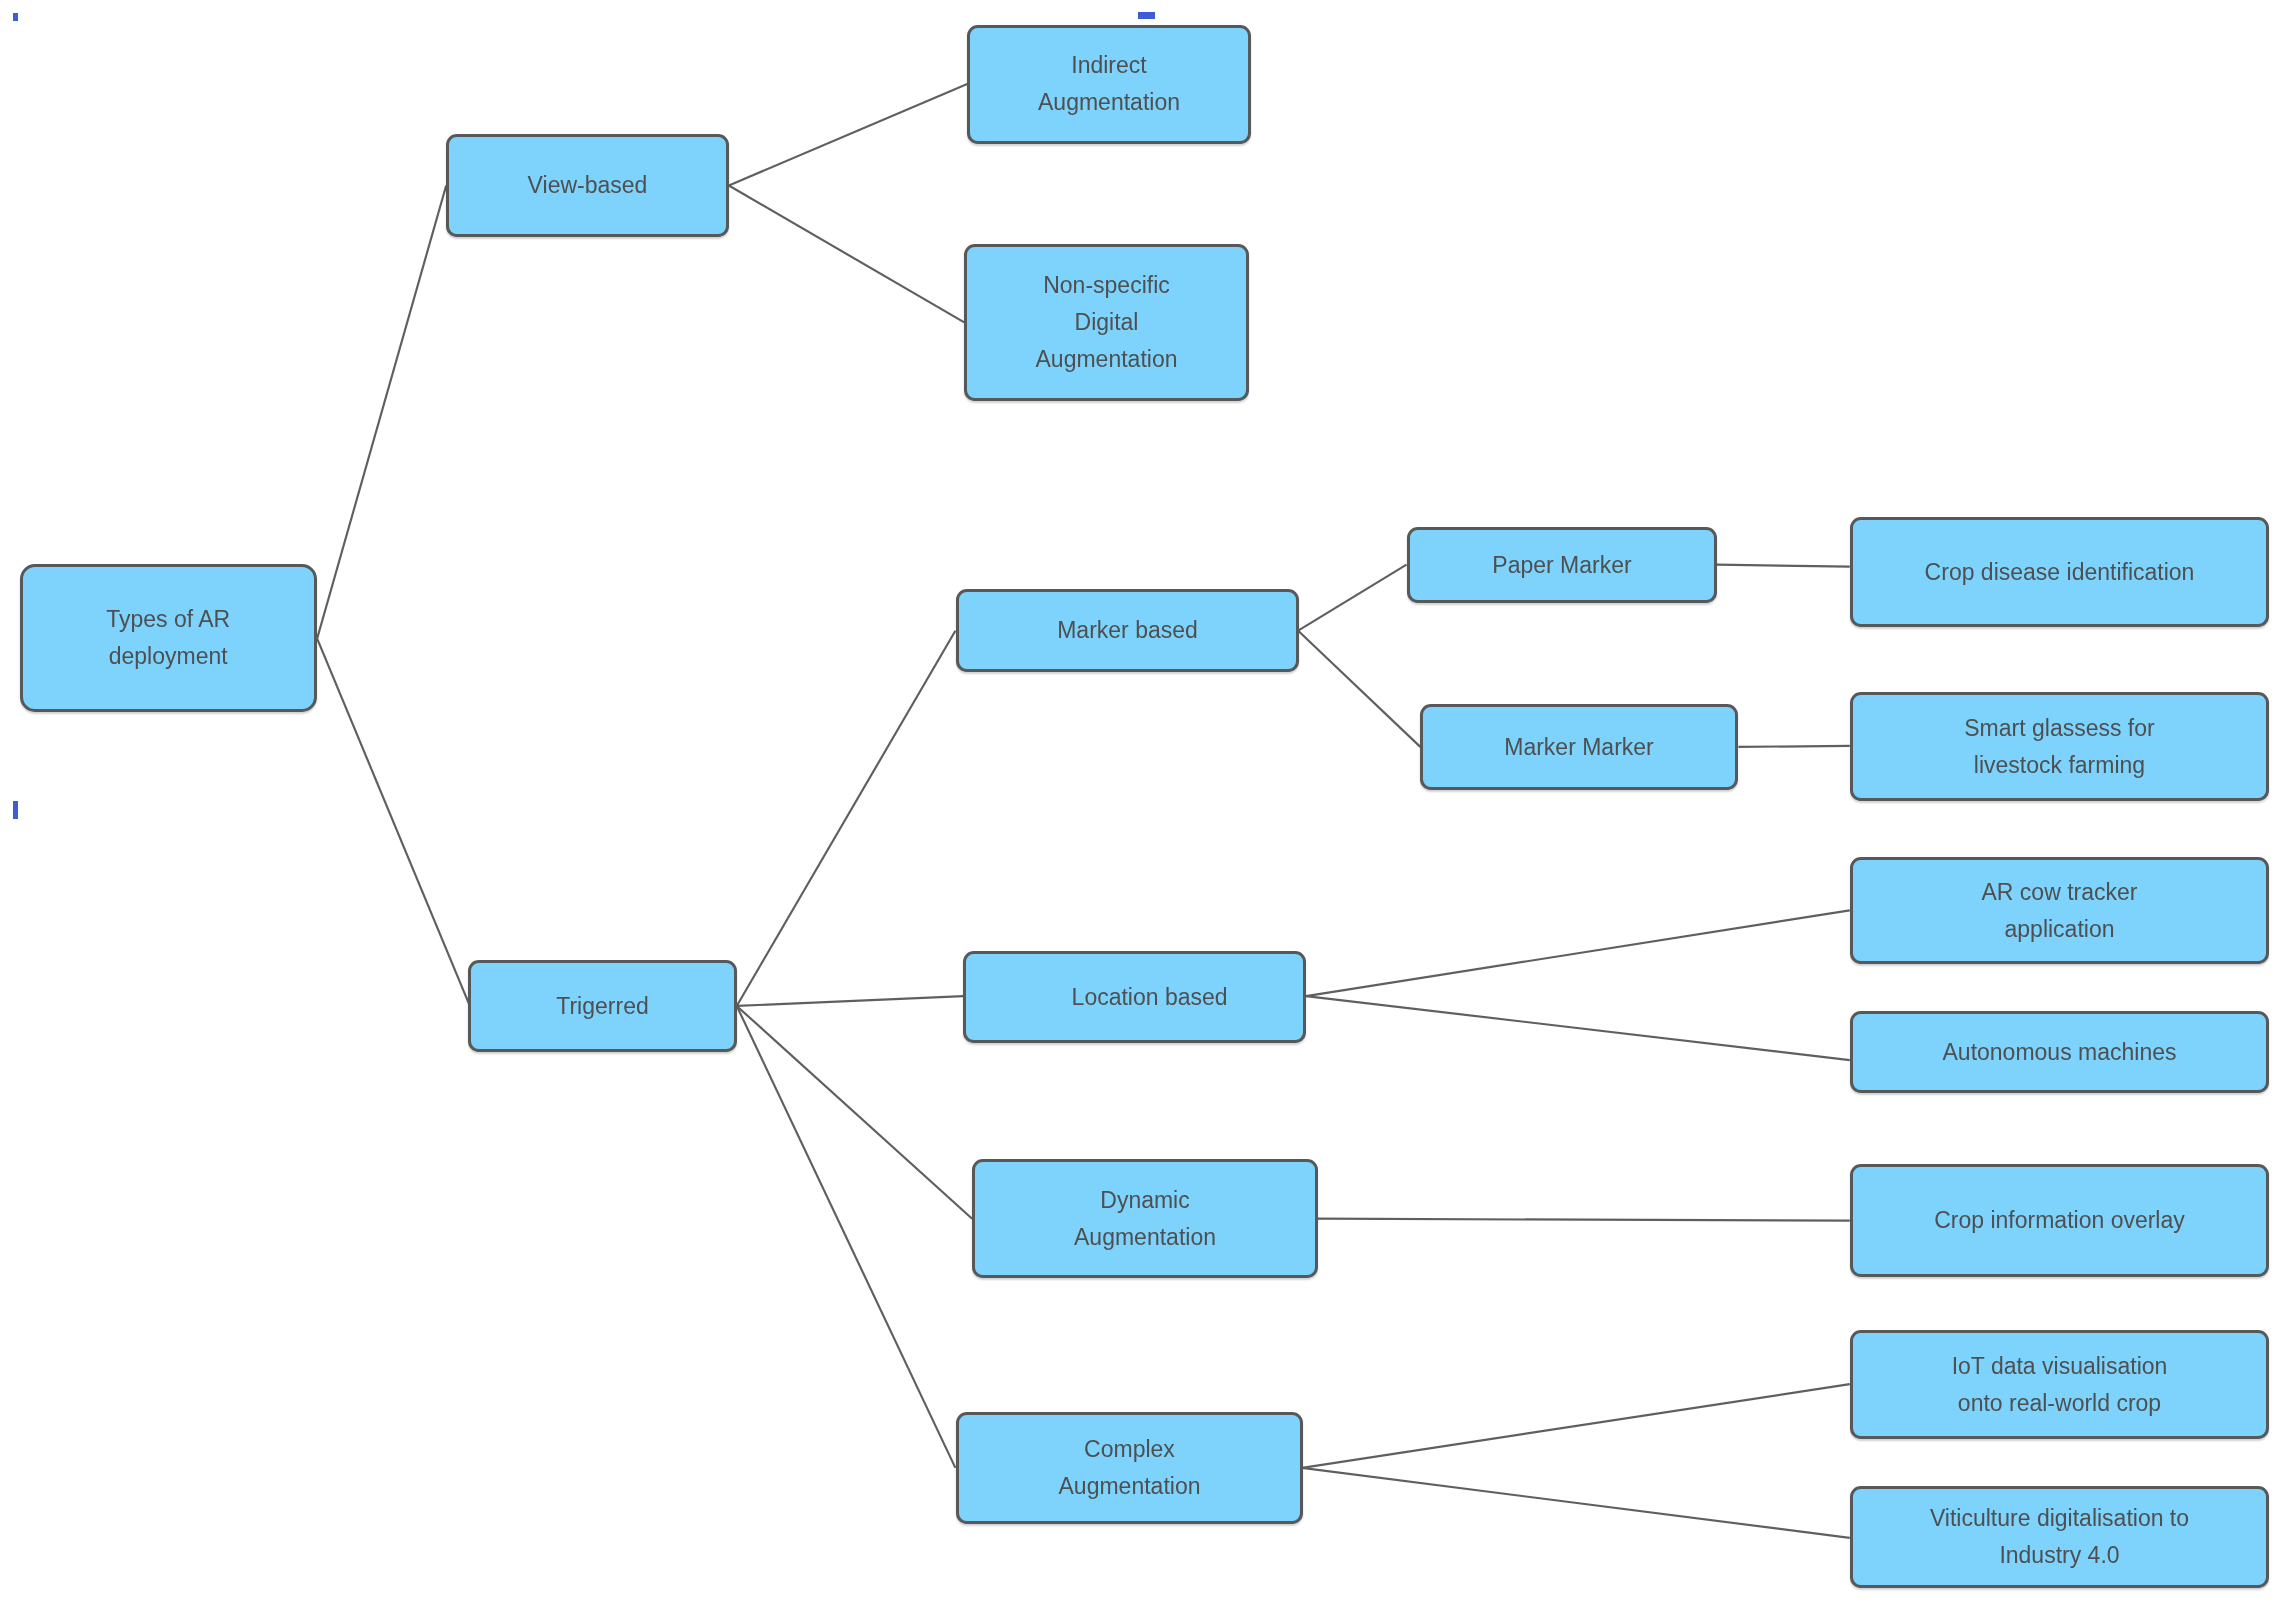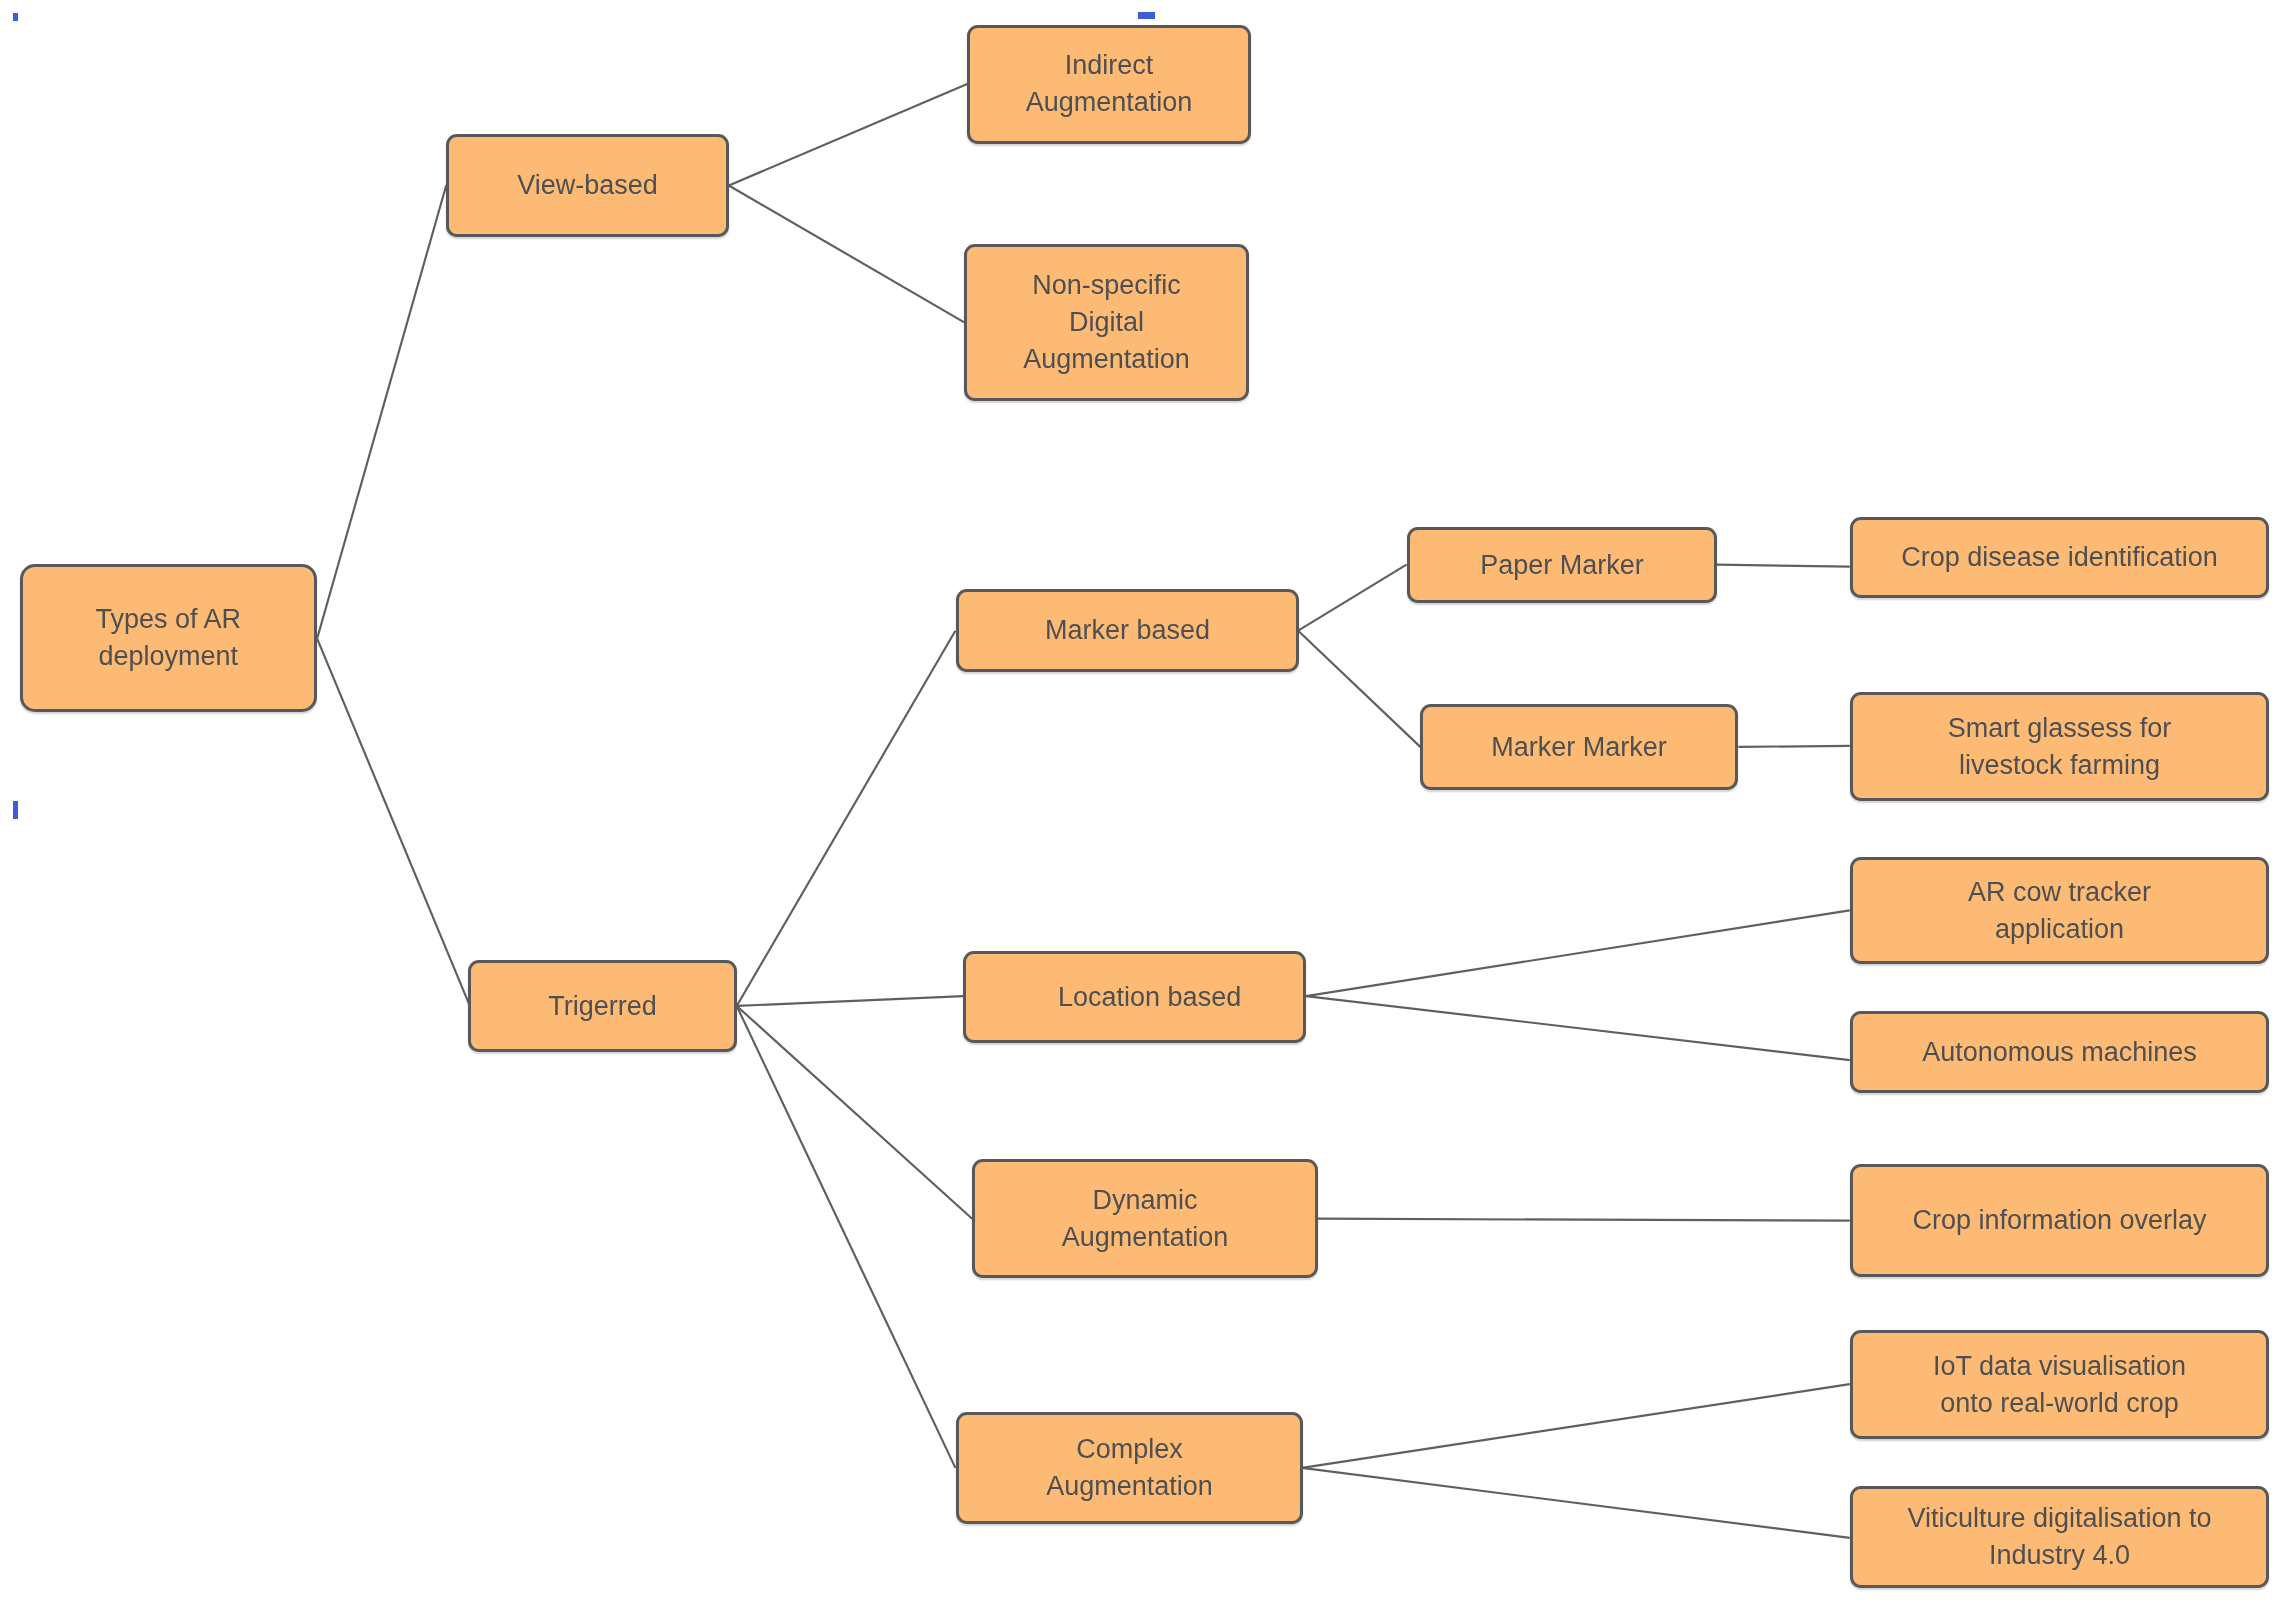--- a/index.html
+++ b/index.html
@@ -25,30 +25,30 @@
   }
   #edges line {
     stroke: #5e5f61;
     stroke-width: 2.2;
     fill: none;
   }
   .node {
     position: absolute;
     z-index: 2;
     box-sizing: border-box;
-    background: #fdba74;
+    background: #7dd3fc;
     border: 3px solid #57585a;
     border-radius: 10.8px;
     box-shadow: 0 2px 2px rgba(0,0,0,0.18);
     display: flex;
     align-items: center;
     justify-content: center;
     text-align: center;
     color: #4e4f51;
-    font-size: 27px;
+    font-size: 23px;
     line-height: 37px;
     padding: 3.9px 13.8px;
   }
   .artifact {
     position: absolute;
     z-index: 3;
     background: #3c5cd8;
   }
 </style>
 </head>
@@ -97,21 +97,21 @@
     </div>
 
   <div class="node" style="left:956px;  top:589px;  width:343px; height:83px;">
       <div>Marker based</div>
     </div>
 
   <div class="node" style="left:1407px; top:527px;  width:310px; height:76px;">
       <div>Paper Marker</div>
     </div>
 
-  <div class="node" style="left:1850px; top:517px;  width:419px; height:81px;">
+  <div class="node" style="left:1850px; top:517px;  width:419px; height:110px;">
       <div>Crop disease identification</div>
     </div>
 
   <div class="node" style="left:1420px; top:704px;  width:318px; height:86px;">
       <div>Marker Marker</div>
     </div>
 
   <div class="node" style="left:1850px; top:692px;  width:419px; height:109px;">
       <div>Smart glassess for<br>livestock farming</div>
     </div>

